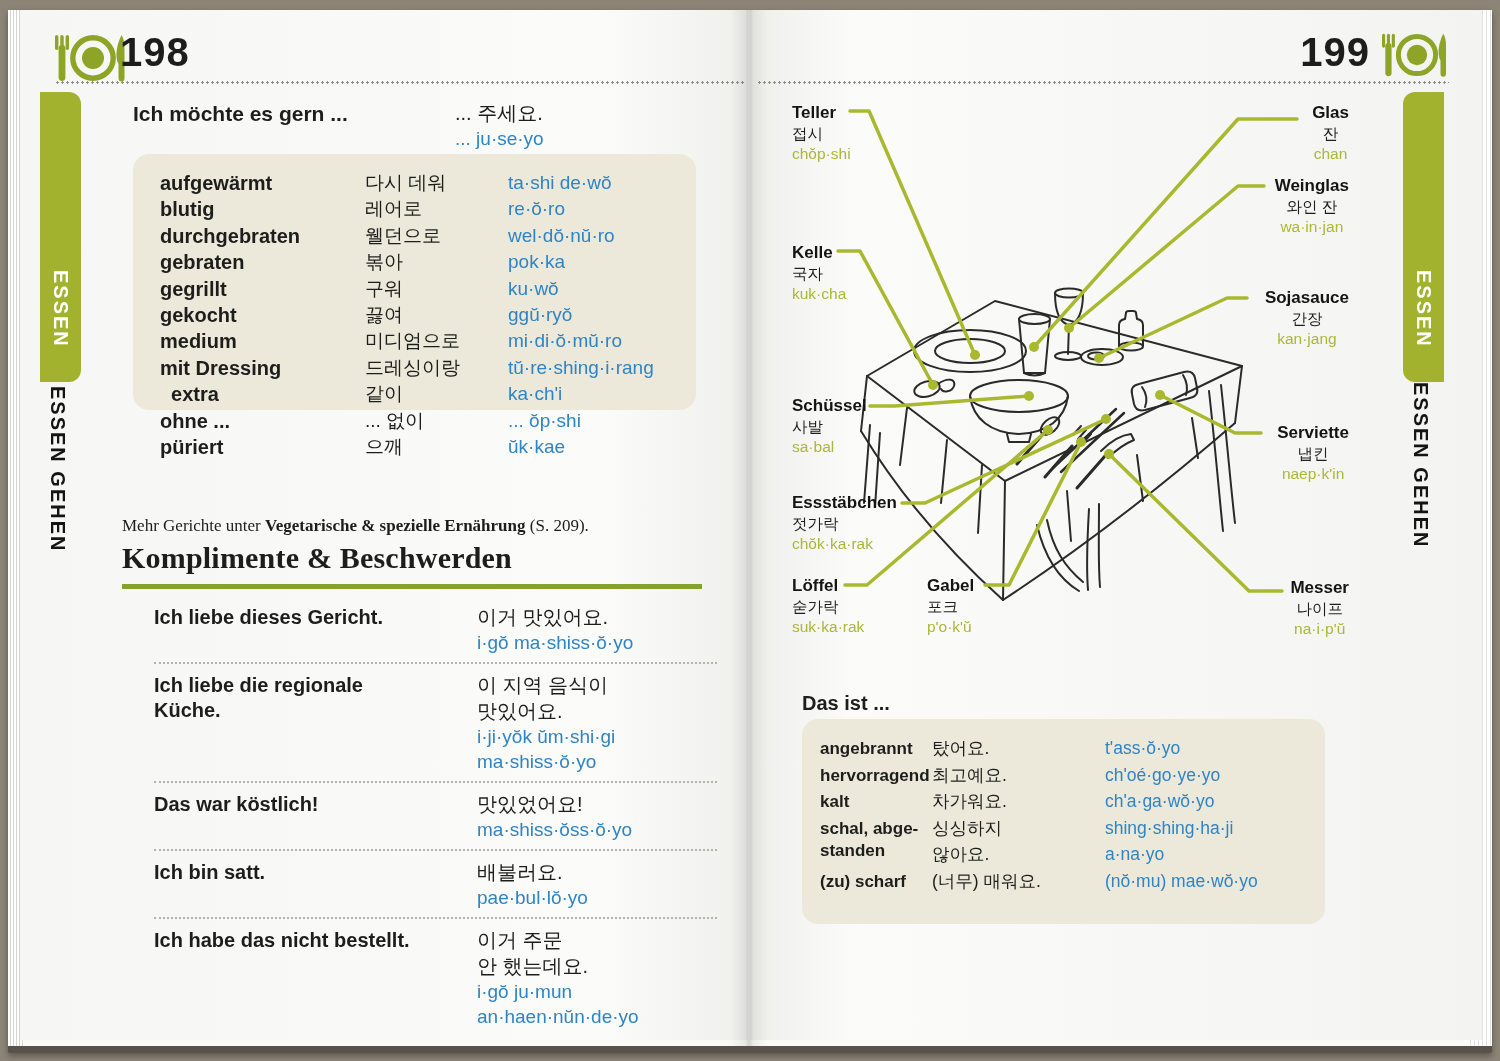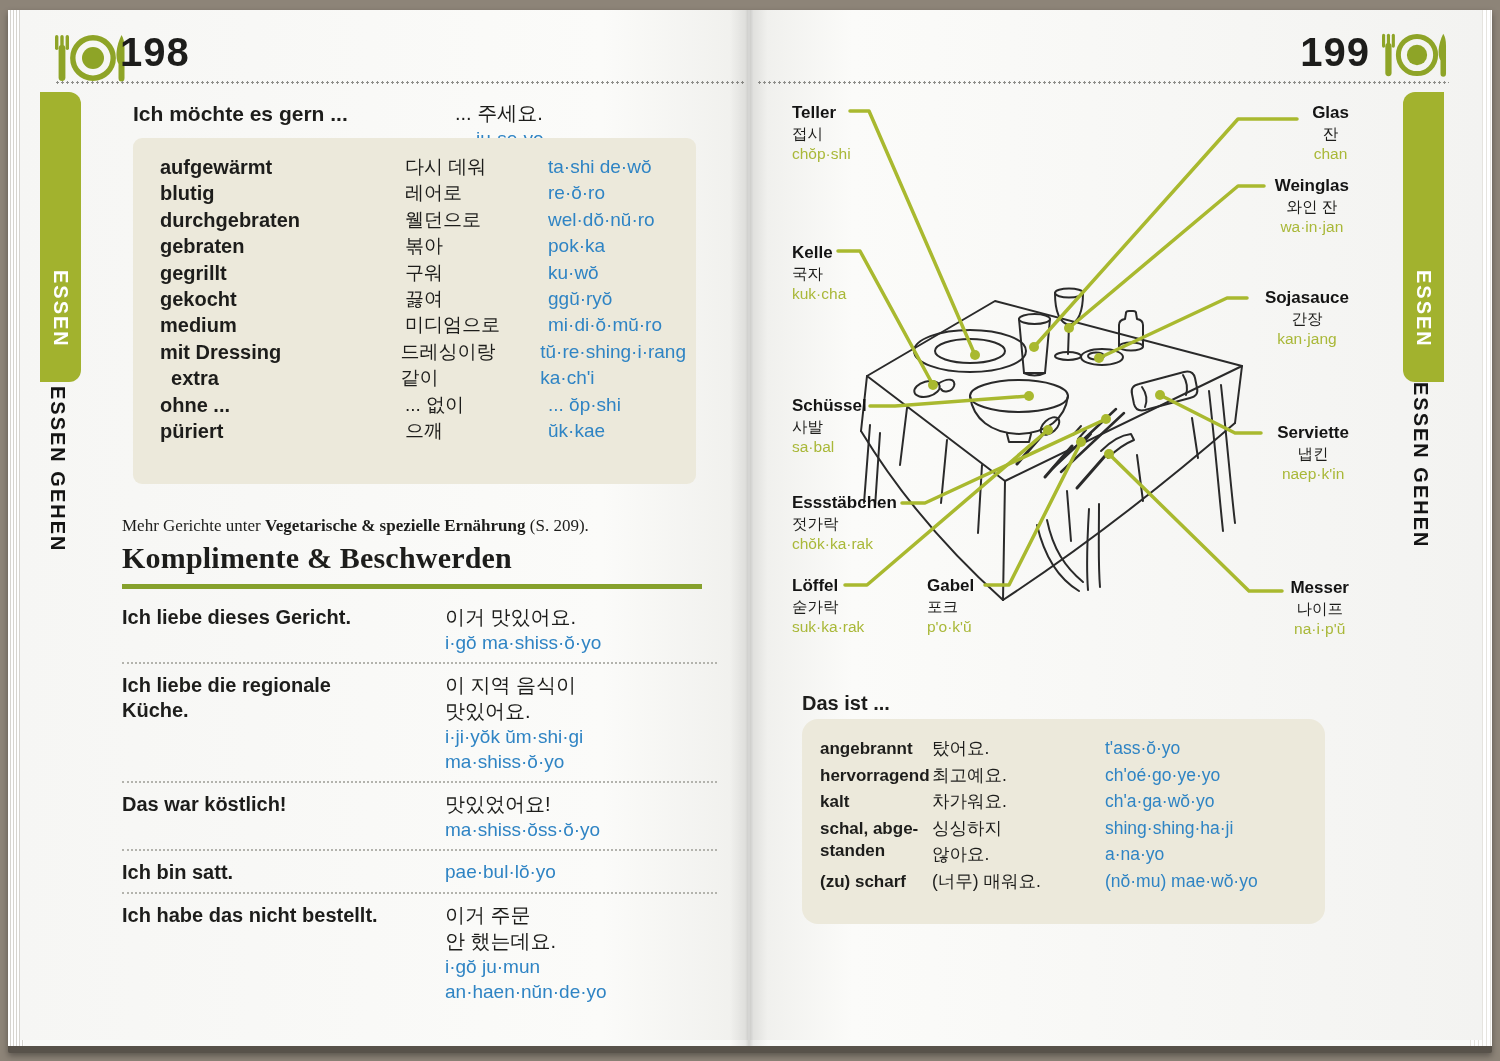--- a/index.html
+++ b/index.html
@@ -29,26 +29,26 @@
   .blue{color:#2f84c4;}
   .grom{color:#a9b838;}
   .pre{white-space:pre-line;}
   .kofont{font-family:"Liberation Sans","DejaVu Sans",sans-serif;}
   
   .intro-row{display:flex;}
   .intro-de{width:322px;font-size:21px;font-weight:bold;padding-top:2px;}
   .dish-box{background:#ece9db;border-radius:16px;padding:16px 10px 10px 27px;box-sizing:border-box;}
   .dish-row{display:flex;line-height:26.4px;}
   .dish-de{width:205px;font-size:20px;font-weight:bold;}
-  .dish-ko{width:143px;font-size:19px;margin-left:40px;}
+  .dish-ko{width:143px;font-size:19px;}
   .dish-rom{font-size:19px;}
   .note{font-family:"Liberation Serif",serif;font-size:17px;white-space:nowrap;}
   .h2{font-family:"Liberation Serif",serif;font-size:30px;font-weight:bold;letter-spacing:.2px;}
   .hbar{background:#86a12c;}
-  .phrase-row{display:flex;padding:8px 0 7px 0;border-bottom:2px dotted #b3b3ad;}
+  .phrase-row{display:flex;padding:8px 0 7px 0;border-bottom:2px dotted #b3b3ad;margin-left:32px;}
   .phrase-row.last{border-bottom:none;}
   .phrase-de{width:323px;font-size:20px;font-weight:bold;line-height:25px;padding-top:1px;}
   .phrase-kr{flex:1;}
   .phrase-ko{font-size:20px;line-height:26px;}
   .phrase-rom{font-size:19px;line-height:25px;}
   
   .diag-label{position:absolute;line-height:20px;}
   .diag-label .de{font-size:17px;font-weight:bold;color:#141414;}
   .diag-label .ko{font-size:15.5px;line-height:21px;}
   .diag-label .rom{font-size:15.5px;line-height:20px;}
@@ -90,21 +90,21 @@
       <div class="abs vtext tab-black" style="left:26px;top:376px;">ESSEN GEHEN</div>
 
       <div class="abs intro-row" style="left:113px;top:90px;width:600px;">
         <div class="intro-de">Ich möchte es gern ...</div>
         <div>
           <div class="phrase-ko kofont">... 주세요.</div>
           <div class="phrase-rom blue">... ju·se·yo</div>
         </div>
       </div>
 
-      <div class="abs dish-box" style="left:113px;top:128px;width:563px;height:346px;border-radius:9px;">
+      <div class="abs dish-box" style="left:113px;top:144px;width:563px;height:256px;">
 
           <div class="dish-row">
             <div class="dish-de pre">aufgewärmt</div>
             <div class="dish-ko pre kofont">다시 데워</div>
             <div class="dish-rom pre blue">ta·shi de·wŏ</div>
           </div>
 
           <div class="dish-row">
             <div class="dish-de pre">blutig</div>
             <div class="dish-ko pre kofont">레어로</div>
@@ -196,20 +196,21 @@
             <div class="phrase-de pre">Das war köstlich!</div>
             <div class="phrase-kr">
               <div class="phrase-ko pre kofont">맛있었어요!</div>
               <div class="phrase-rom pre blue">ma·shiss·ŏss·ŏ·yo</div>
             </div>
           </div>
 
           <div class="phrase-row">
             <div class="phrase-de pre">Ich bin satt.</div>
             <div class="phrase-kr">
+              <div class="phrase-ko pre kofont">배불러요.</div>
               <div class="phrase-rom pre blue">pae·bul·lŏ·yo</div>
             </div>
           </div>
 
           <div class="phrase-row last">
             <div class="phrase-de pre">Ich habe das nicht bestellt.</div>
             <div class="phrase-kr">
               <div class="phrase-ko pre kofont">이거 주문
 안 했는데요.</div>
               <div class="phrase-rom pre blue">i·gŏ ju·mun

